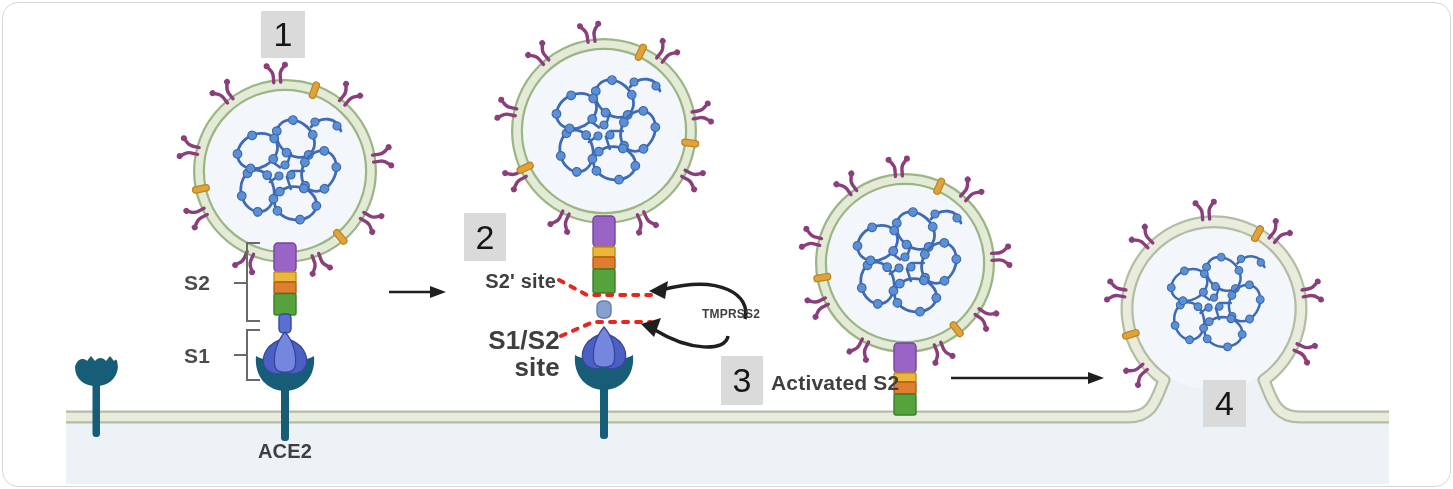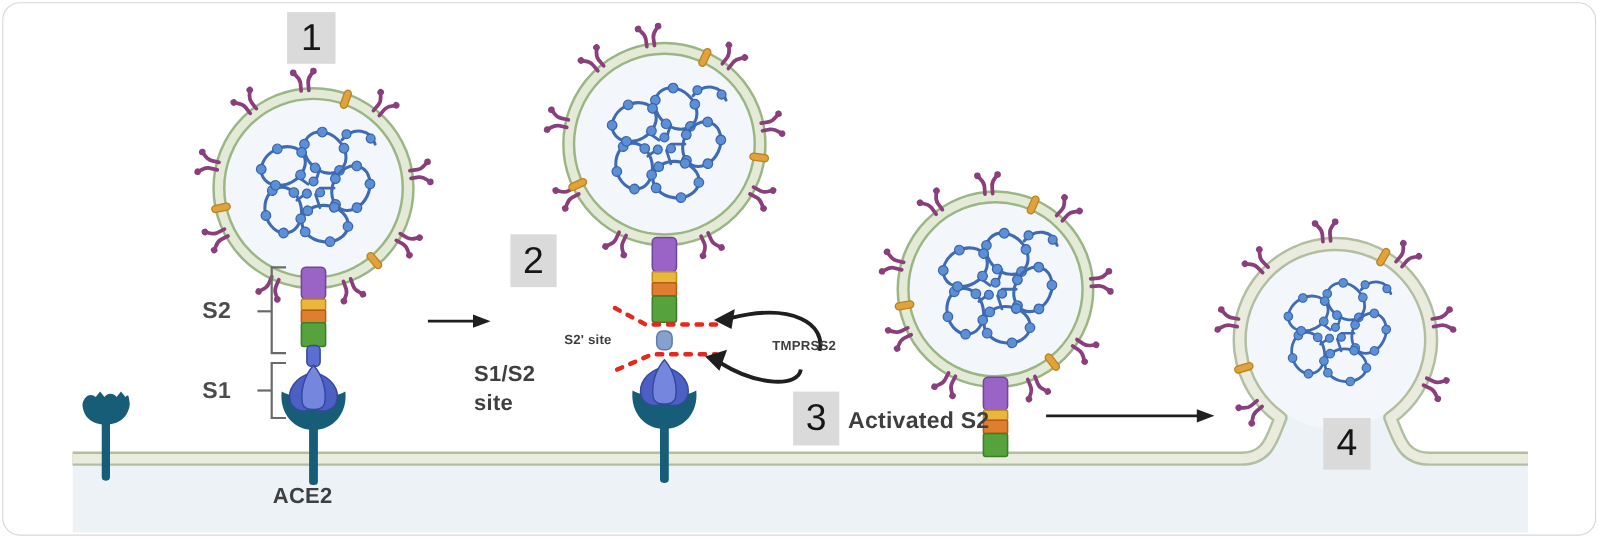--- a/index.html
+++ b/index.html
@@ -19,23 +19,23 @@
     position:absolute;
     font-family:"Liberation Sans",sans-serif;
     font-weight:700;
     color:var(--label_text,#3f3f3f);
     white-space:nowrap;
     letter-spacing:.2px;
   }
   .lbl .line{display:block;}
   #lbl-s2  {left:160px;top:268px;width:68px;text-align:center;font-size:21px;color:#4c4c4c;}
   #lbl-s1  {left:160px;top:341px;width:68px;text-align:center;font-size:21px;color:#4c4c4c;}
-  #lbl-ace2{left:245px;top:437px;width:74px;font-size:20px;}
-  #lbl-s2p {left:428px;top:267px;width:125px;text-align:right;font-size:12px;margin-top:32px;}
-  #lbl-s1s2{left:428px;top:324px;width:129px;font-size:20px;line-height:27px;}
+  #lbl-ace2{left:245px;top:437px;width:74px;text-align:center;font-size:20px;}
+  #lbl-s2p {left:428px;top:267px;width:125px;text-align:right;font-size:20px;}
+  #lbl-s1s2{left:428px;top:324px;width:129px;text-align:right;font-size:26px;line-height:27px;}
   #lbl-prot{left:656px;top:300px;width:144px;text-align:center;font-size:12px;line-height:22px;}
   #lbl-act {left:768px;top:368px;width:115px;text-align:right;font-size:21px;}
   .badge{
     position:absolute;
     background:var(--badge_bg,#dadada);
     color:var(--badge_text,#161616);
     font-size:34px;font-weight:400;
     display:flex;align-items:center;justify-content:center;
     font-family:"Liberation Sans",sans-serif;
   }

